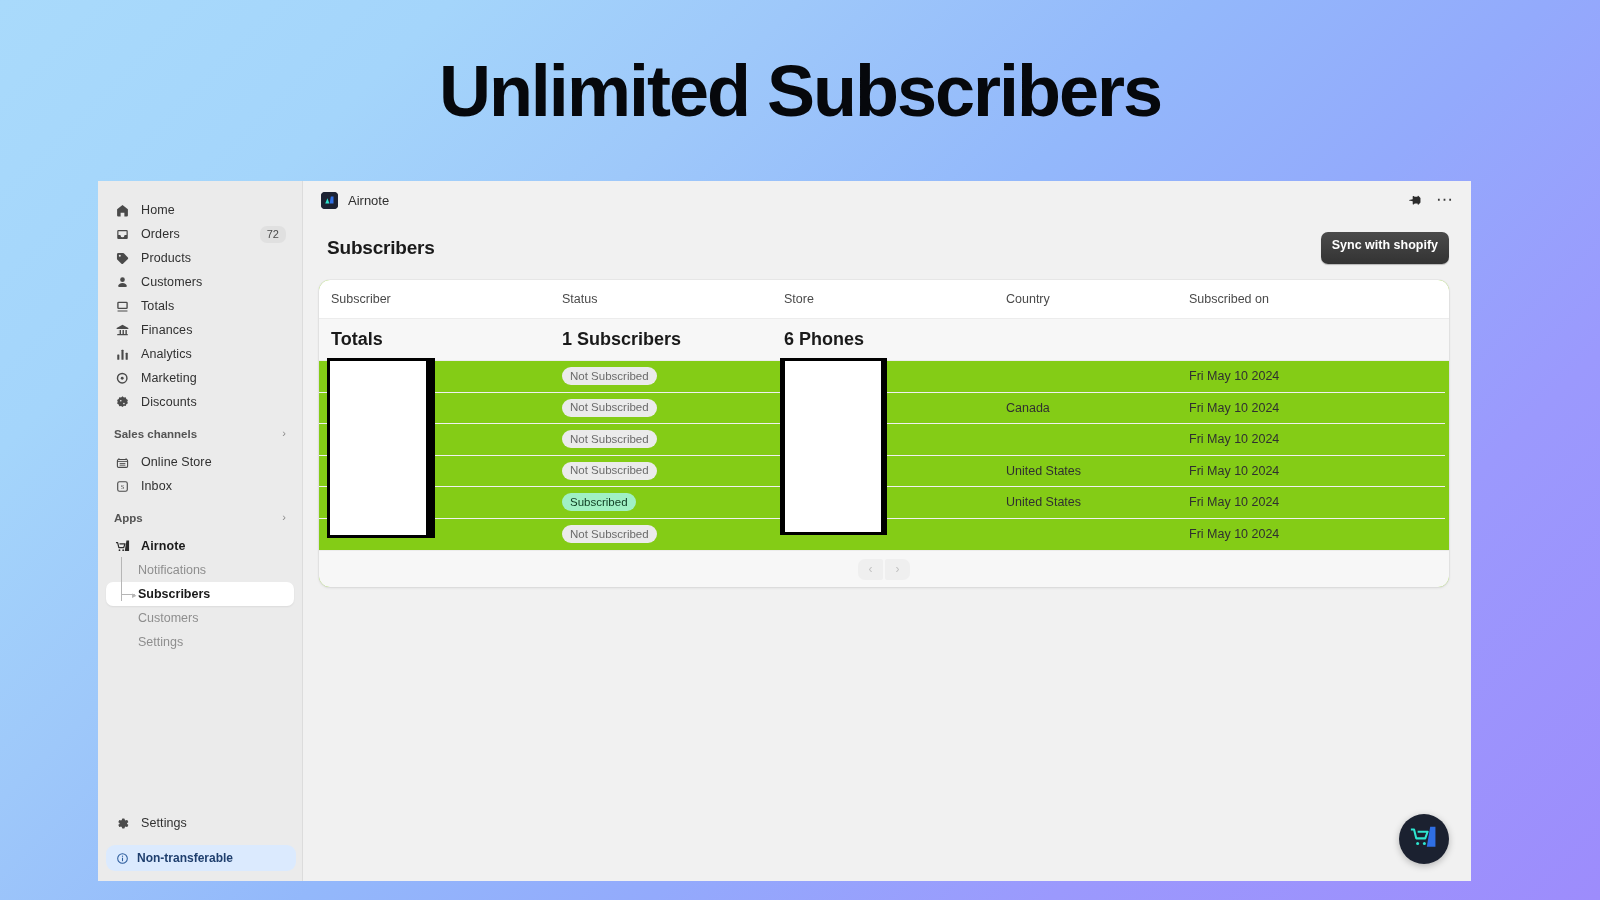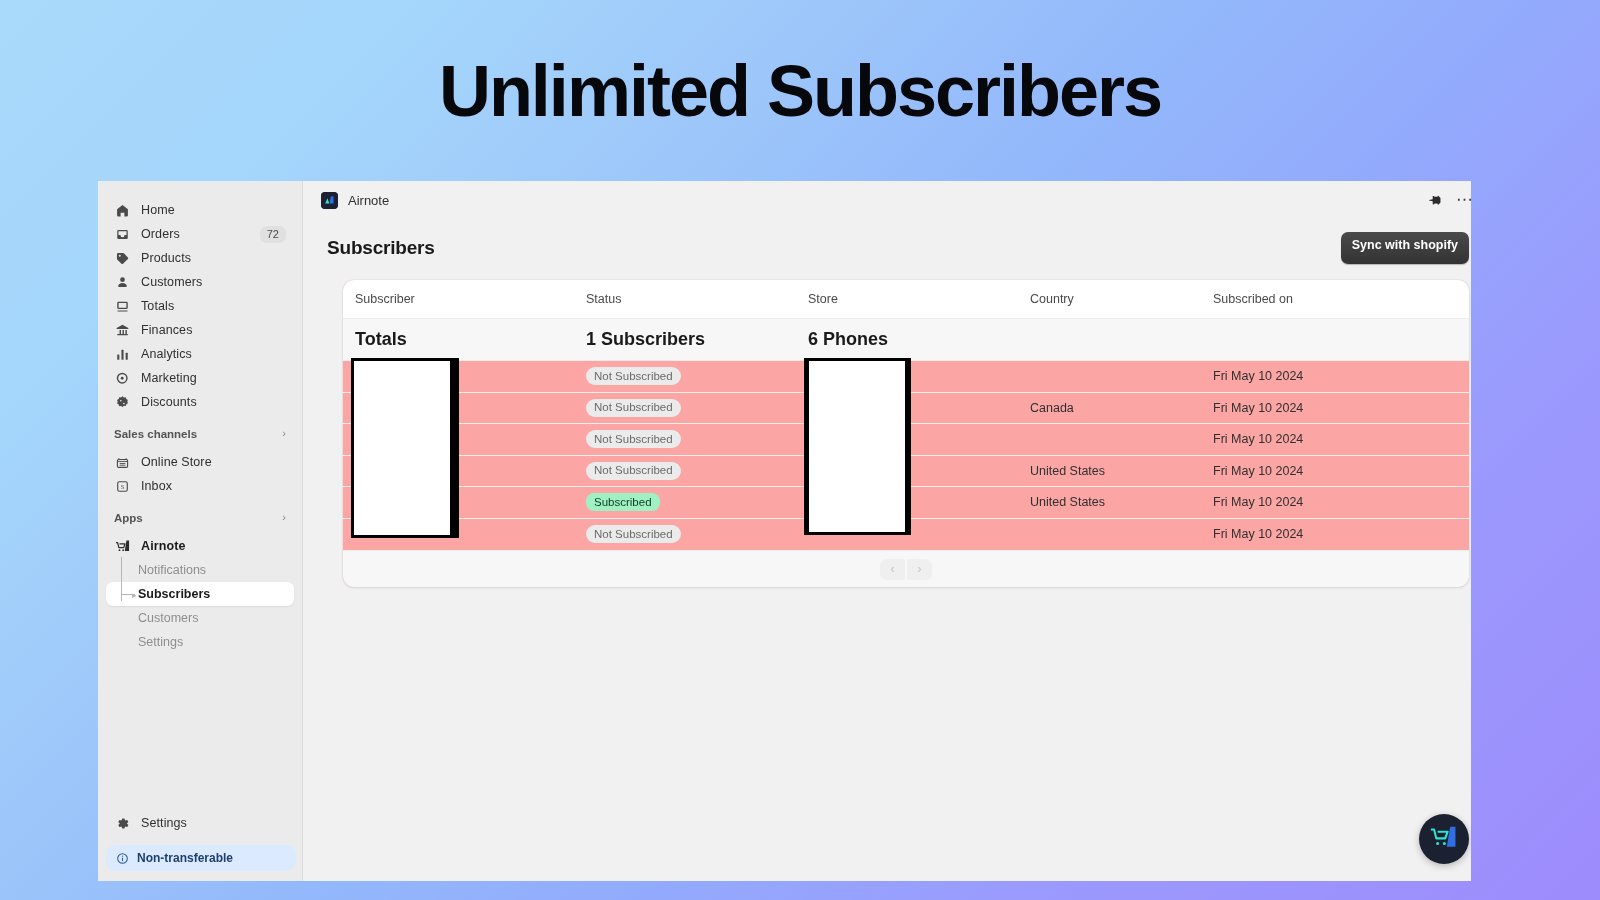--- a/index.html
+++ b/index.html
@@ -263,22 +263,22 @@
     border: none;
     border-radius: 7px;
     padding: 6px 11px 12px;
     cursor: pointer;
     box-shadow: 0 1px 1px rgba(0,0,0,.25);
     white-space: nowrap;
   }
 
   
   .card {
-    margin: 16px 22px 0 40px;
-    background: #fca5a5;
+    margin: 16px 22px 0 16px;
+    background: #84cc16;
     border-radius: 11px;
     box-shadow: 0 1px 3px rgba(0,0,0,.09), 0 0 0 1px rgba(0,0,0,.03);
     overflow: hidden;
     flex-shrink: 0;
   }
 
   table.subs {
     width: 100%;
     border-collapse: collapse;
     table-layout: fixed;
@@ -329,21 +329,21 @@
 
   .badge {
     display: inline-block;
     font-size: 11.5px;
     border-radius: 9px;
     padding: 2.5px 8px;
     line-height: 13px;
     white-space: nowrap;
   }
   .badge.gray { background: #ebebeb; color: #6b6b6b; }
-  .badge.green { background: #a0f0c4; color: #0e3b22; border-radius: 8px; }
+  .badge.green { background: #a0f0c4; color: #0e3b22; }
 
   
   .redact {
     position: absolute;
     background: #ffffff;
     border: 3px solid #000000;
     border-right-width: 9px;
     z-index: 30;
   }
   .redact.phone { border-right-width: 6px; border-left-width: 5px; }

